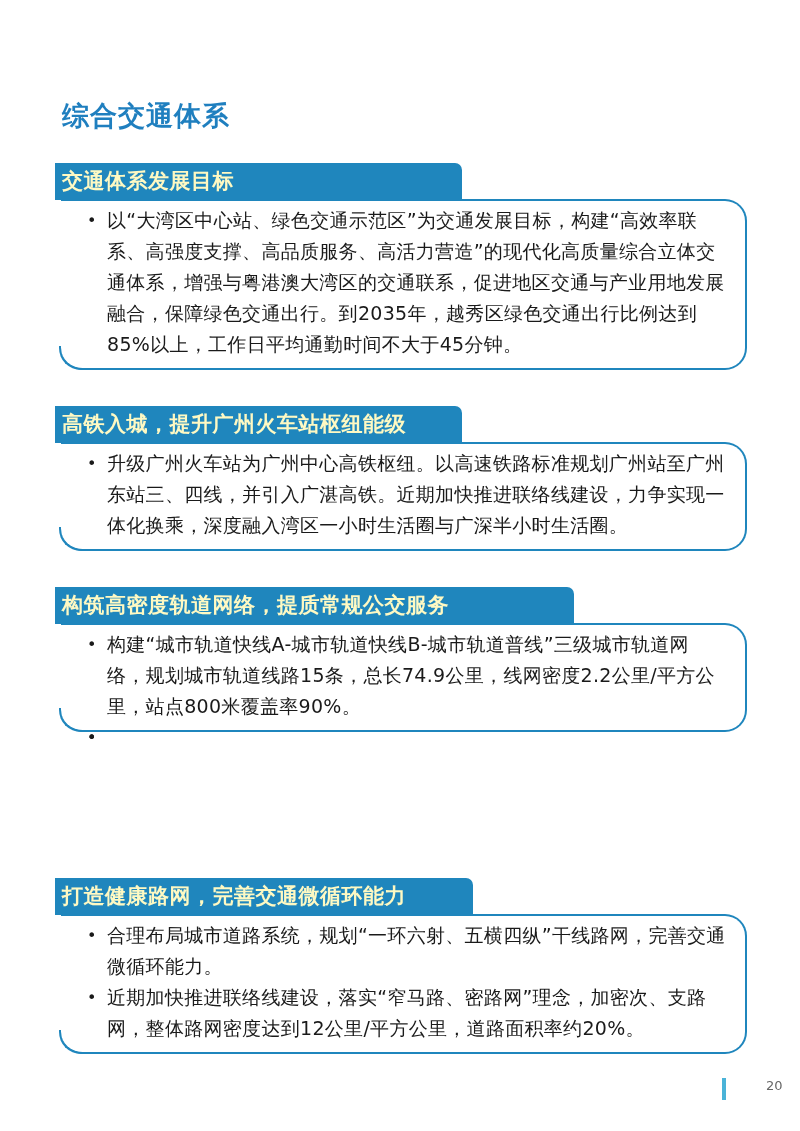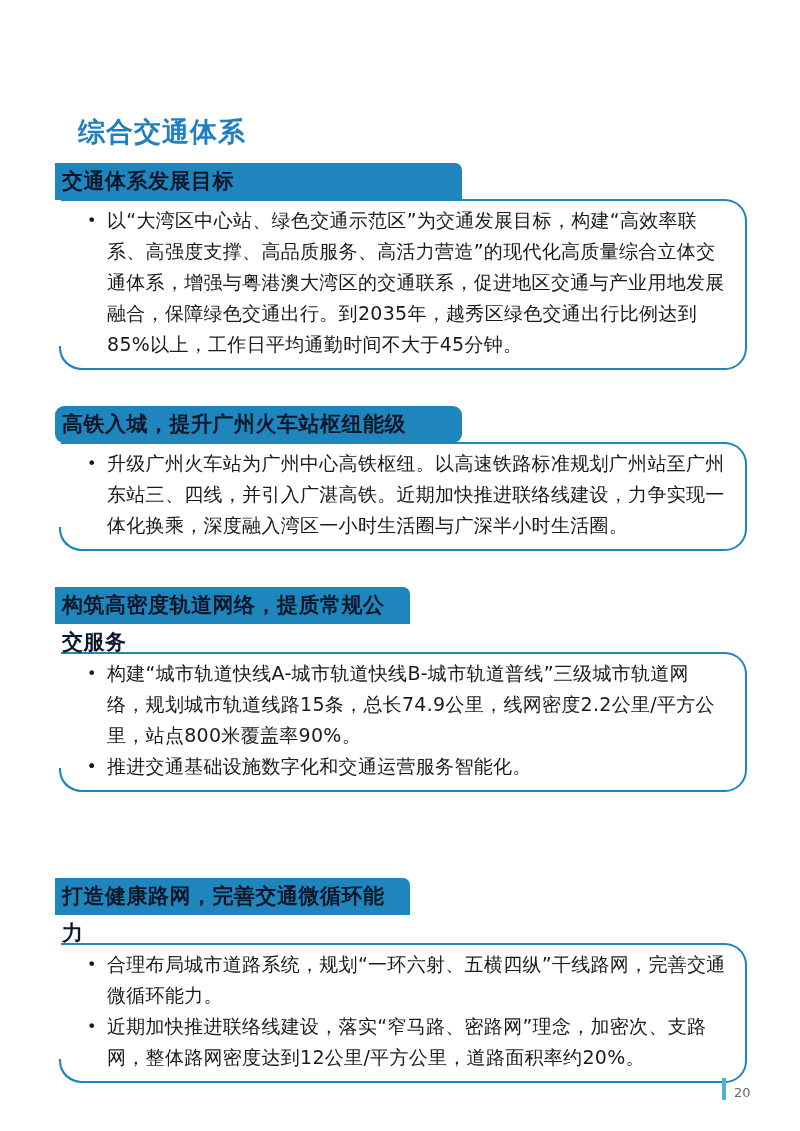--- a/index.html
+++ b/index.html
@@ -1,72 +1,72 @@
 <!DOCTYPE html>
 <html><head>
 <meta charset="utf-8">
 <style>
   html, body { margin: 0; padding: 0; background: #ffffff; }
   body { width: 800px; height: 1131px; position: relative; overflow: hidden;
          font-family: "DejaVu Sans", "Liberation Sans", sans-serif; color: #1a1a1a; }
   .page-title { position: absolute; left: 62px; top: 98px; font-size: 27px; font-weight: bold;
-                color: #1f7fbf; letter-spacing: 1px; margin: 16px; }
+                color: #1f7fbf; letter-spacing: 1px; margin: 0; }
   .section { position: absolute; left: 55px; width: 692px; }
-  .sec-header { position: relative; z-index: 2; background: #1f86bd; color: #0f172a; font-weight: bold;
+  .sec-header { position: relative; z-index: 2; background: #1f86bd; color: #fef9c3; font-weight: bold;
                 font-size: 21px; height: 37px; line-height: 37px; padding: 0 10px 0 7px;
                 border-top-right-radius: 7px; display: inline-block; box-sizing: border-box; letter-spacing: 0.5px; }
   .card { position: relative; margin-top: -1px; border-top: 2px solid #1f86bd; border-right: 2px solid #1f86bd;
           border-bottom: 2px solid #1f86bd; border-top-right-radius: 22px; border-bottom-right-radius: 22px;
           border-bottom-left-radius: 22px; box-sizing: border-box; padding: 4px 18px 8px 26px; margin-left: 6px; }
   .card::before { content: ""; position: absolute; left: -2px; bottom: -2px; width: 24px; height: 24px;
                   border-left: 2px solid #1f86bd; border-bottom: 2px solid #1f86bd;
                   border-bottom-left-radius: 22px; box-sizing: border-box; }
   ul { list-style: none; margin: 0; padding: 0; }
   li { position: relative; padding-left: 20px; font-size: 19px; line-height: 31px; letter-spacing: 0.3px; }
   li .bullet { position: absolute; left: 0; top: 0; font-size: 16px; }
-  .page-number { position: absolute; left: 722px; top: 1078px; display: flex; align-items: flex-end; }
+  .page-number { position: absolute; left: 722px; top: 1078px; display: flex; align-items: flex-start; gap: 32px; }
   .page-number .bar { width: 4px; height: 22px; background: #4ab3d8; margin-right: 8px; }
   .page-number .num { font-size: 13px; color: #666; }
 </style>
 </head>
 <body>
 
 <h1 class="page-title">综合交通体系</h1>
 
 <div class="section" style="top:163px;">
   <div class="sec-header" style="width:407px;">交通体系发展目标</div>
   <div class="card">
     <ul>
       <li><span class="bullet">•</span><span>以“大湾区中心站、绿色交通示范区”为交通发展目标，构建“高效率联系、高强度支撑、高品质服务、高活力营造”的现代化高质量综合立体交通体系，增强与粤港澳大湾区的交通联系，促进地区交通与产业用地发展融合，保障绿色交通出行。到2035年，越秀区绿色交通出行比例达到85%以上，工作日平均通勤时间不大于45分钟。</span></li>
     </ul>
   </div>
 </div>
 
 <div class="section" style="top:406px;">
-  <div class="sec-header" style="width:407px;border-radius:9px;">高铁入城，提升广州火车站枢纽能级</div>
+  <div class="sec-header" style="width:407px;">高铁入城，提升广州火车站枢纽能级</div>
   <div class="card">
     <ul>
       <li><span class="bullet">•</span><span>升级广州火车站为广州中心高铁枢纽。以高速铁路标准规划广州站至广州东站三、四线，并引入广湛高铁。近期加快推进联络线建设，力争实现一体化换乘，深度融入湾区一小时生活圈与广深半小时生活圈。</span></li>
     </ul>
   </div>
 </div>
 
 <div class="section" style="top:587px;">
-  <div class="sec-header" style="width:355px;">构筑高密度轨道网络，提质常规公交服务</div>
+  <div class="sec-header" style="width:519px;">构筑高密度轨道网络，提质常规公交服务</div>
   <div class="card">
     <ul>
       <li><span class="bullet">•</span><span>构建“城市轨道快线A-城市轨道快线B-城市轨道普线”三级城市轨道网络，规划城市轨道线路15条，总长74.9公里，线网密度2.2公里/平方公里，站点800米覆盖率90%。</span></li>
       <li><span class="bullet">•</span></li>
-      <li><span class="bullet">•</span><span>推进交通基础设施数字化和交通运营服务智能化。</span></li>
+      <li><span class="bullet">•</span></li>
     </ul>
   </div>
 </div>
 
 <div class="section" style="top:878px;">
-  <div class="sec-header" style="width:355px;">打造健康路网，完善交通微循环能力</div>
+  <div class="sec-header" style="width:418px;">打造健康路网，完善交通微循环能力</div>
   <div class="card">
     <ul>
       <li><span class="bullet">•</span><span>合理布局城市道路系统，规划“一环六射、五横四纵”干线路网，完善交通微循环能力。</span></li>
       <li><span class="bullet">•</span><span>近期加快推进联络线建设，落实“窄马路、密路网”理念，加密次、支路网，整体路网密度达到12公里/平方公里，道路面积率约20%。</span></li>
     </ul>
   </div>
 </div>
 
 <div class="page-number">
   <div class="bar"></div>

